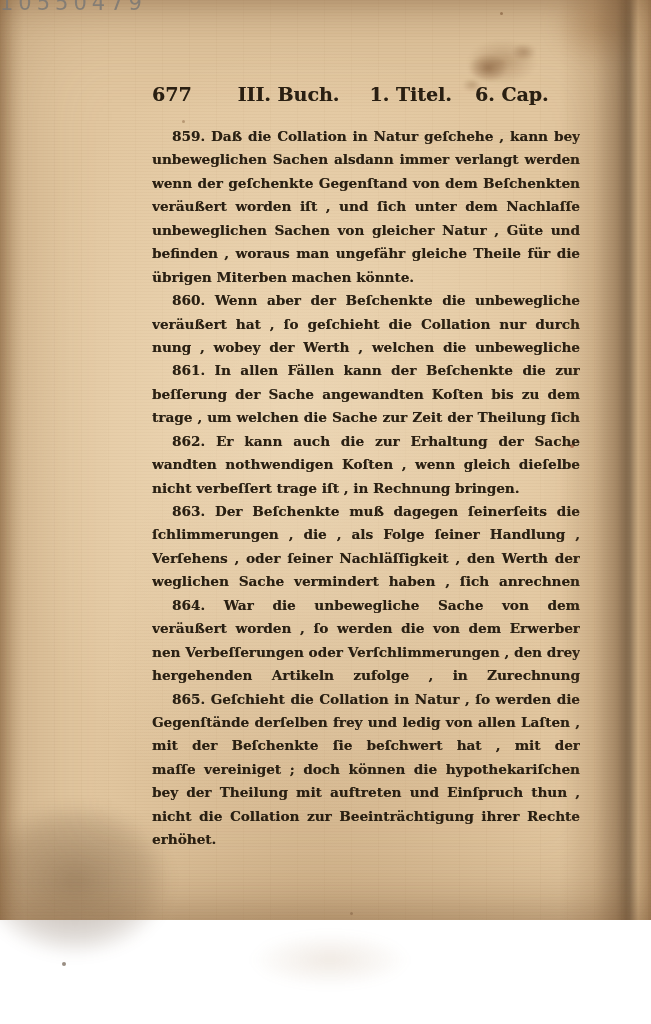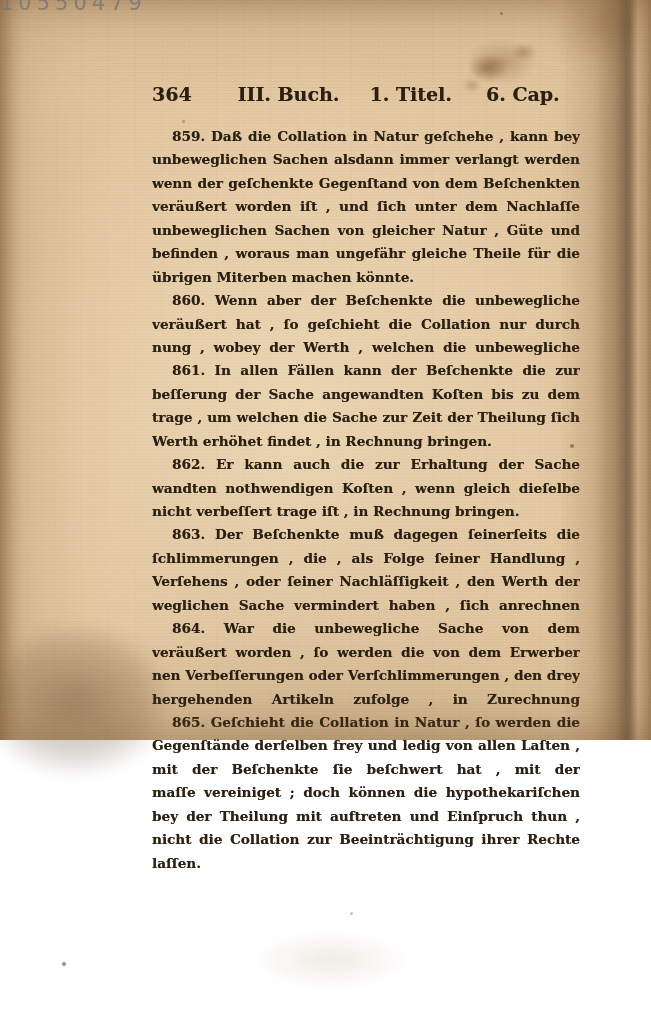--- a/index.html
+++ b/index.html
@@ -3,21 +3,21 @@
 <meta charset="utf-8">
 <style>
   html, body {
     margin: 0; padding: 0;
     width: 651px; height: 1024px;
     overflow: hidden;
     font-family: "DejaVu Serif", serif;
   }
   .page {
     position: relative;
-    width: 651px; height: 740px;
+    width: 651px; height: 920px;
     background-color: #e2c7a0;
     background-image:
       radial-gradient(ellipse 430px 540px at 300px 430px, rgba(248,231,202,0.55), rgba(248,231,202,0) 72%),
       repeating-linear-gradient(180deg, rgba(136,98,60,0.055) 0px, rgba(136,98,60,0.055) 1px, rgba(0,0,0,0) 1px, rgba(0,0,0,0) 3px),
       repeating-linear-gradient(90deg, rgba(160,120,78,0.05) 0px, rgba(160,120,78,0.05) 1px, rgba(0,0,0,0) 1px, rgba(0,0,0,0) 27px),
       radial-gradient(ellipse at 50% 118%, rgba(146,107,66,0.22), rgba(0,0,0,0) 55%);
   }
   .vignette {
     position: absolute; inset: 0; z-index: 3; pointer-events: none;
     box-shadow:
@@ -86,21 +86,21 @@
     font-weight: bold;
     text-shadow: 0.2px 0.2px 0.3px rgba(42,32,19,0.55);
   }
   .header {
     display: flex; align-items: baseline;
     font-size: 19px; line-height: 24px; height: 24px;
     white-space: nowrap;
   }
   .h-num   { margin-right: 46px; }
   .h-book  { margin-right: 30px; }
-  .h-title { margin-right: 34px; }
+  .h-title { margin-right: 23px; }
 
   .body { margin-top: 19px; }
   .ln {
     height: 23.45px; line-height: 23.45px;
     font-size: 13.6px;
     text-align: justify; text-align-last: justify;
     overflow: hidden; white-space: normal;
   }
   .ln.last  { text-align-last: left; }
   .ln.first { text-indent: 20px; }
@@ -118,21 +118,21 @@
   <div class="speck speck-3"></div>
   <div class="speck speck-4"></div>
   <div class="speck speck-5"></div>
   <div class="shadow-bl"></div>
 
   <div class="watermark">10550479</div>
 
   <div class="content">
 
     <div class="header">
-      <span class="h-num">364</span>
+      <span class="h-num">677</span>
       <span class="h-book">III. Buch.</span>
       <span class="h-title">1. Titel.</span>
       <span class="h-cap">6. Cap.</span>
     </div>
 
     <div class="body">
 
       <section class="article">
         <div class="ln first">859. Daß die Collation in Natur geſchehe , kann bey</div>
         <div class="ln">unbeweglichen Sachen alsdann immer verlangt werden ,</div>
@@ -146,21 +146,20 @@
       <section class="article">
         <div class="ln first">860. Wenn aber der Beſchenkte die unbewegliche Sache</div>
         <div class="ln">veräußert hat , ſo geſchieht die Collation nur durch Anrech=</div>
         <div class="ln">nung , wobey der Werth , welchen die unbewegliche Sache zur</div>
       </section>
 
       <section class="article">
         <div class="ln first">861. In allen Fällen kann der Beſchenkte die zur Ver=</div>
         <div class="ln">beſſerung der Sache angewandten Koſten bis zu dem Be=</div>
         <div class="ln">trage , um welchen die Sache zur Zeit der Theilung ſich an</div>
-        <div class="ln last">Werth erhöhet findet , in Rechnung bringen.</div>
       </section>
 
       <section class="article">
         <div class="ln first">862. Er kann auch die zur Erhaltung der Sache ange=</div>
         <div class="ln">wandten nothwendigen Koſten , wenn gleich dieſelbe dadurch</div>
         <div class="ln last">nicht verbeſſert trage iſt , in Rechnung bringen.</div>
       </section>
 
       <section class="article">
         <div class="ln first">863. Der Beſchenkte muß dagegen ſeinerſeits die Ver=</div>
@@ -176,21 +175,21 @@
         <div class="ln last">hergehenden Artikeln zufolge , in Zurechnung gebracht.</div>
       </section>
 
       <section class="article">
         <div class="ln first">865. Geſchieht die Collation in Natur , ſo werden die</div>
         <div class="ln">Gegenſtände derſelben frey und ledig von allen Laſten , wo=</div>
         <div class="ln">mit der Beſchenkte ſie beſchwert hat , mit der Erbſchafts=</div>
         <div class="ln">maſſe vereiniget ; doch können die hypothekariſchen Gläubiger</div>
         <div class="ln">bey der Theilung mit auftreten und Einſpruch thun , damit</div>
         <div class="ln">nicht die Collation zur Beeinträchtigung ihrer Rechte ge=</div>
-        <div class="ln last">laſſen.</div>
+        <div class="ln last">erhöhet.</div>
       </section>
 
     </div>
   </div>
 
   <div class="edge-left"></div>
   <div class="edge-right"></div>
   <div class="vignette"></div>
 
 </div>

